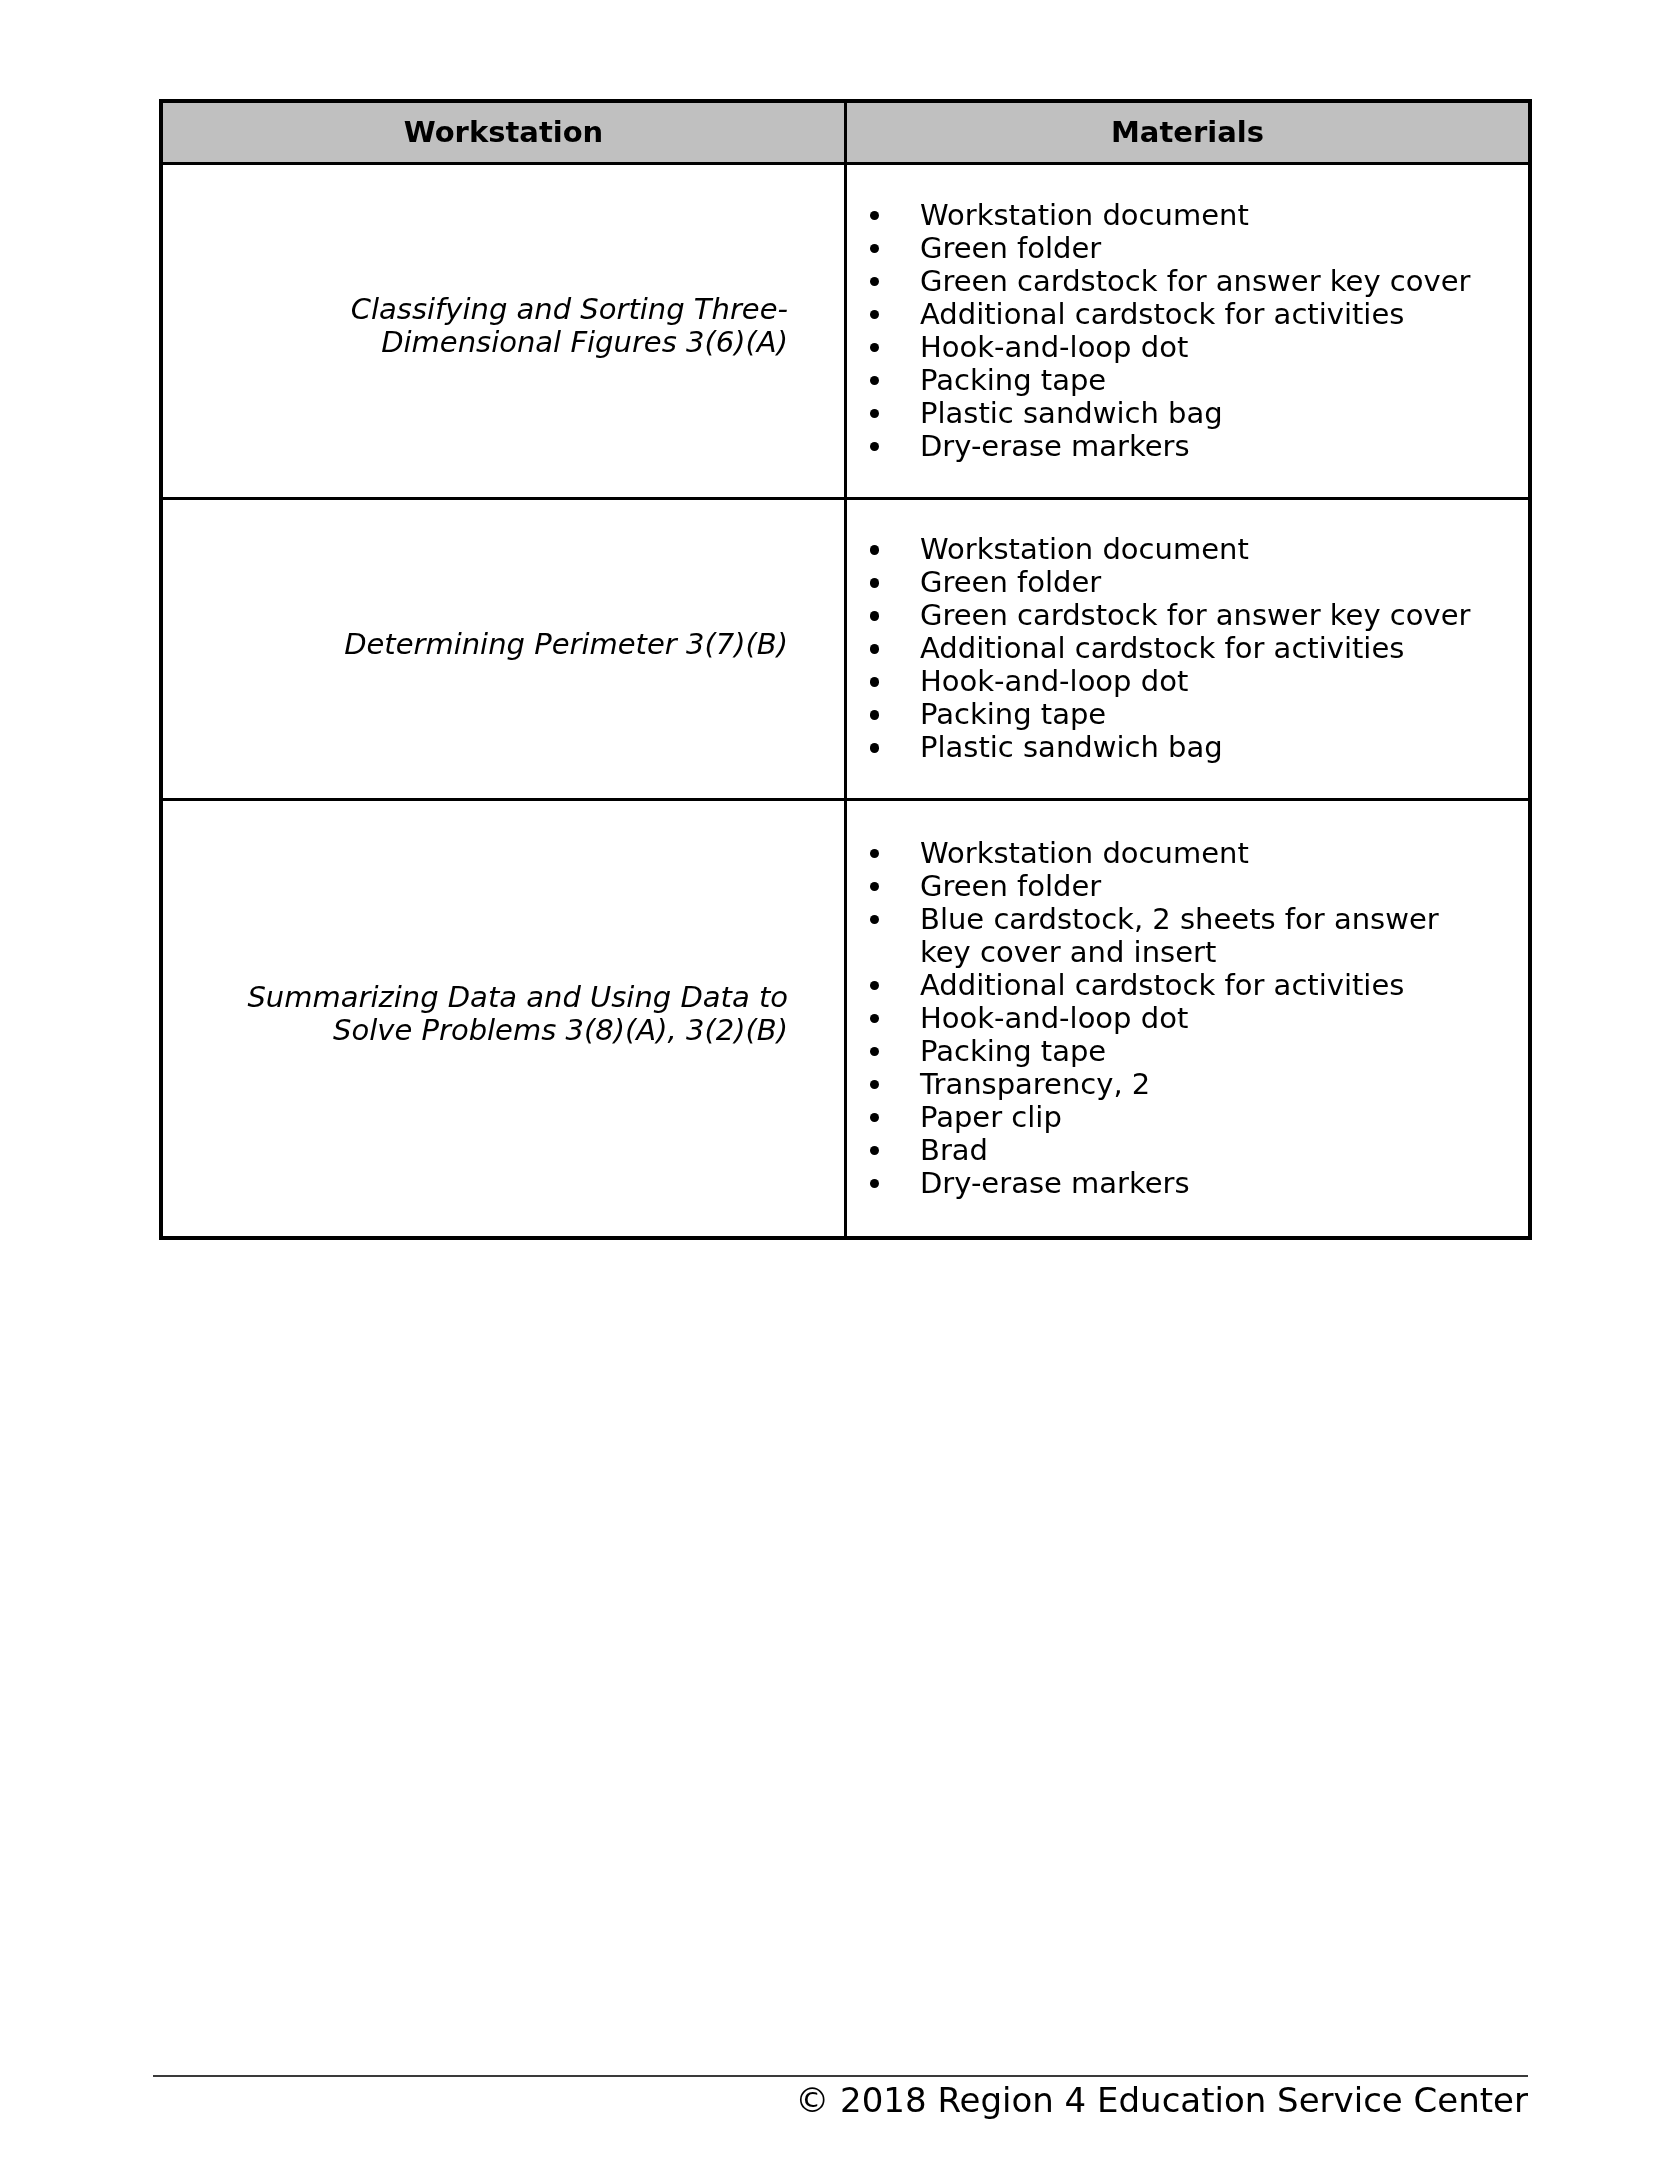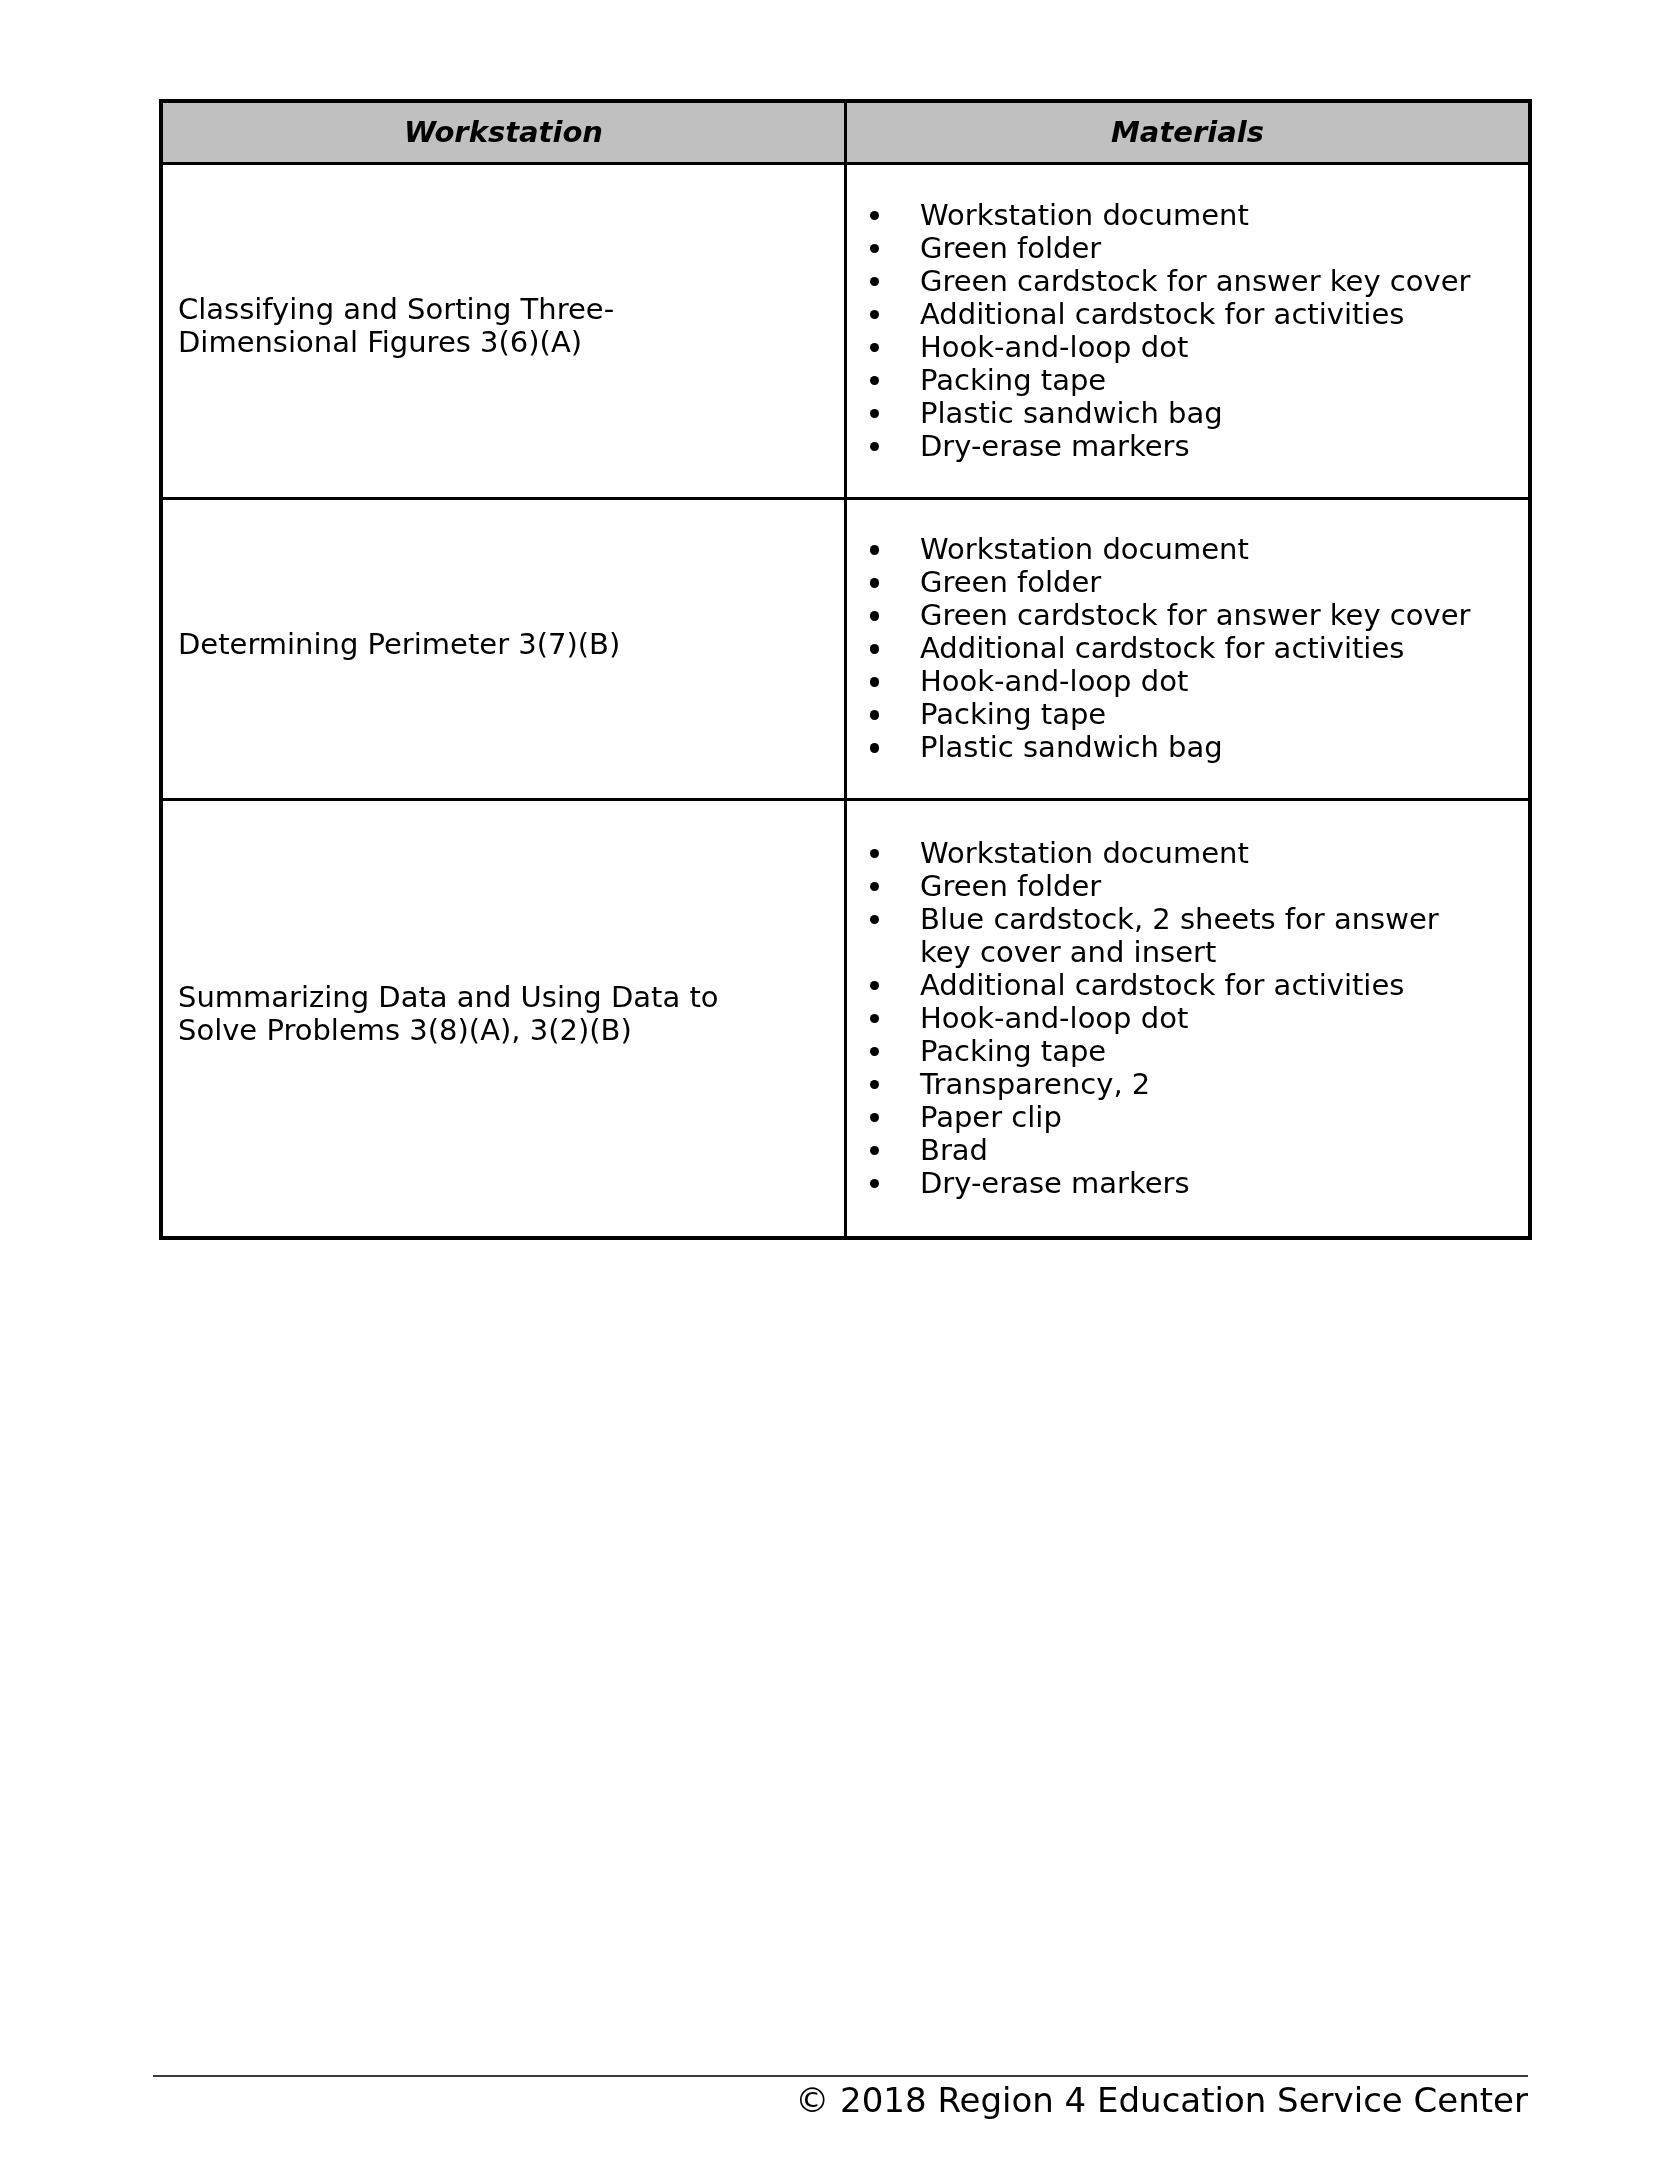--- a/index.html
+++ b/index.html
@@ -27,27 +27,27 @@
     font-size: 29px;
     line-height: 33px;
   }
   .doc-table col { width: 50%; }
 
   .doc-table th {
     background: #c0c0c0;
     font-weight: bold;
     text-align: center;
     height: 62px;
-    font-style: italic;
   }
 
   .ws-cell {
     padding: 10px 56px 19px 15px;
-    text-align: left;
+    text-align: right;
     font-weight: normal;
+    font-style: italic;
   }
   .row-1 .ws-cell, .row-1 .mat-cell { height: 335px; }
   .row-2 .ws-cell, .row-2 .mat-cell { height: 301px; }
   .row-3 .ws-cell, .row-3 .mat-cell { height: 439px; }
 
   .mat-cell { padding: 10px 0; }
   .mat-list {
     list-style: none;
     margin: 0;
     padding: 0;

